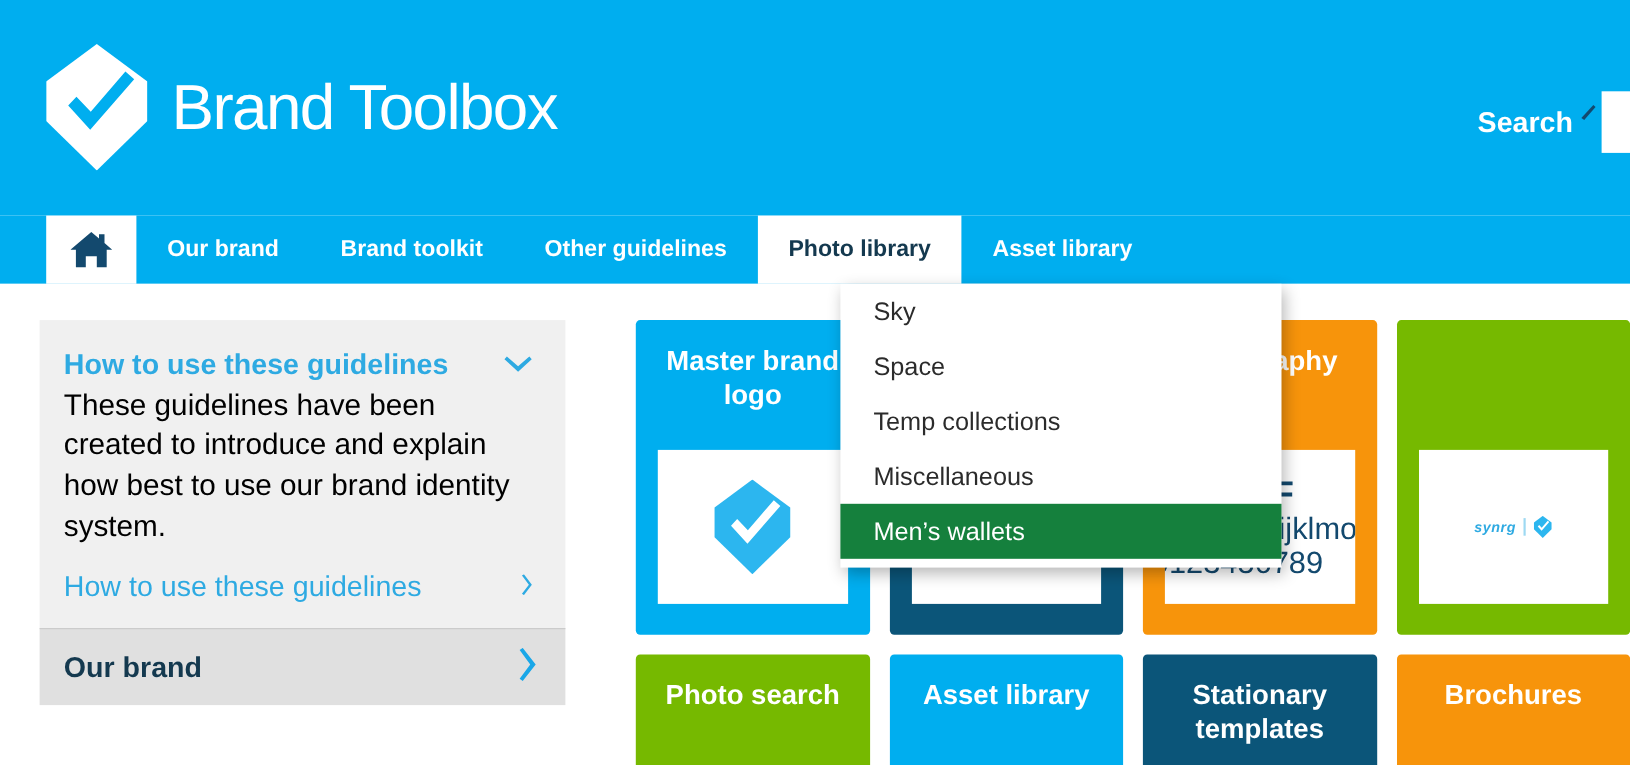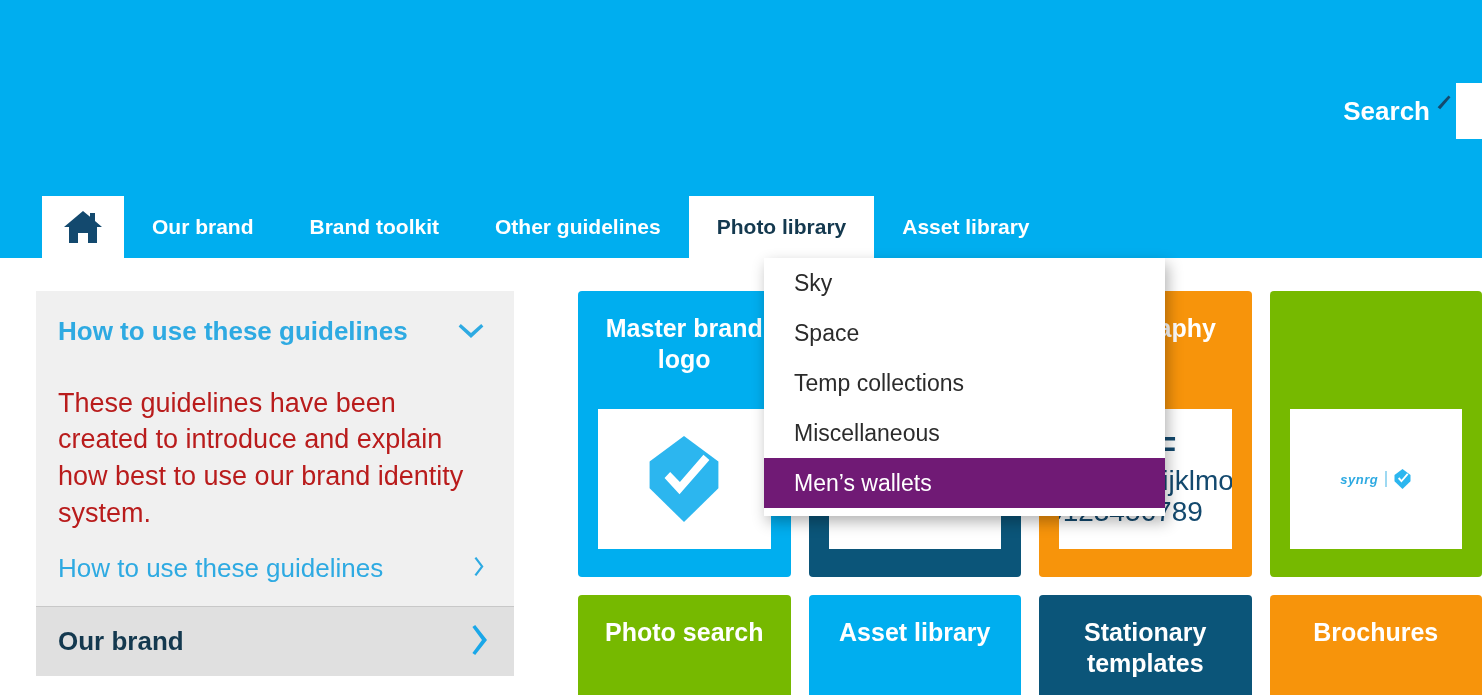--- a/index.html
+++ b/index.html
@@ -110,21 +110,21 @@
   }
   .dd-item {
     height: 50px;
     display: flex; align-items: center;
     padding-left: 30px;
     font-size: 23px;
     color: #2b2b2b;
     cursor: pointer;
   }
   .dd-item.selected {
-    background: #701a75;
+    background: #15803d;
     color: #ffffff;
   }
 
   
   .body-area {
     position: absolute; left: 0; top: 258px;
     width: 1482px; height: 437px;
     background: #ffffff;
   }
 
@@ -142,22 +142,22 @@
     justify-content: space-between;
     gap: 12px;
   }
   .side-head-title {
     color: #2eaae2;
     font-size: 26px; font-weight: bold;
     line-height: 1.1;
   }
   .chev-down-blue { width: 26px; height: 16px; flex: none; margin-top: 6px; }
   .side-body {
-    margin-top: 39px;
-    color: #b91c1c;
+    margin-top: 4px;
+    color: #000000;
     font-size: 27px;
     line-height: 1.36;
   }
   .side-link-row {
     margin-top: 22px;
     display: flex; align-items: center;
     justify-content: space-between;
     gap: 12px;
   }
   .side-link {
@@ -231,20 +231,29 @@
   .c-blue  { background: #00AEEF; }
   .c-navy  { background: #0B5579; }
   .c-org   { background: #F7940B; }
   .c-grn   { background: #76B900; }
 </style>
 </head>
 <body>
 
 <div class="header">
 
+  <div class="logo-wrap">
+    <span>
+      <svg class="logo-mark" viewBox="0 0 92 115">
+        <path fill="#ffffff" d="M46 0 L92 34 L92 70 L46 115 L0 70 L0 34 Z"></path>
+        <path fill="#00AEEF" d="M40 78 L20 56 L27.5 48 L40.5 61.5 L72 25 L80 32 Z"></path>
+      </svg>
+    </span>
+    <span class="logo-text">Brand Toolbox</span>
+  </div>
 
   <div class="search-area">
     <span class="search-label">Search</span>
 
 
     <div style="position:relative;">
       <input class="search-input" type="text" placeholder="" style="">
       <span>
         <svg class="search-pencil" viewBox="0 0 16 22">
           <path fill="#13496e" d="M13.5 0.5 L15.5 2.2 L5.2 14.2 L2.6 12.3 Z"></path>

